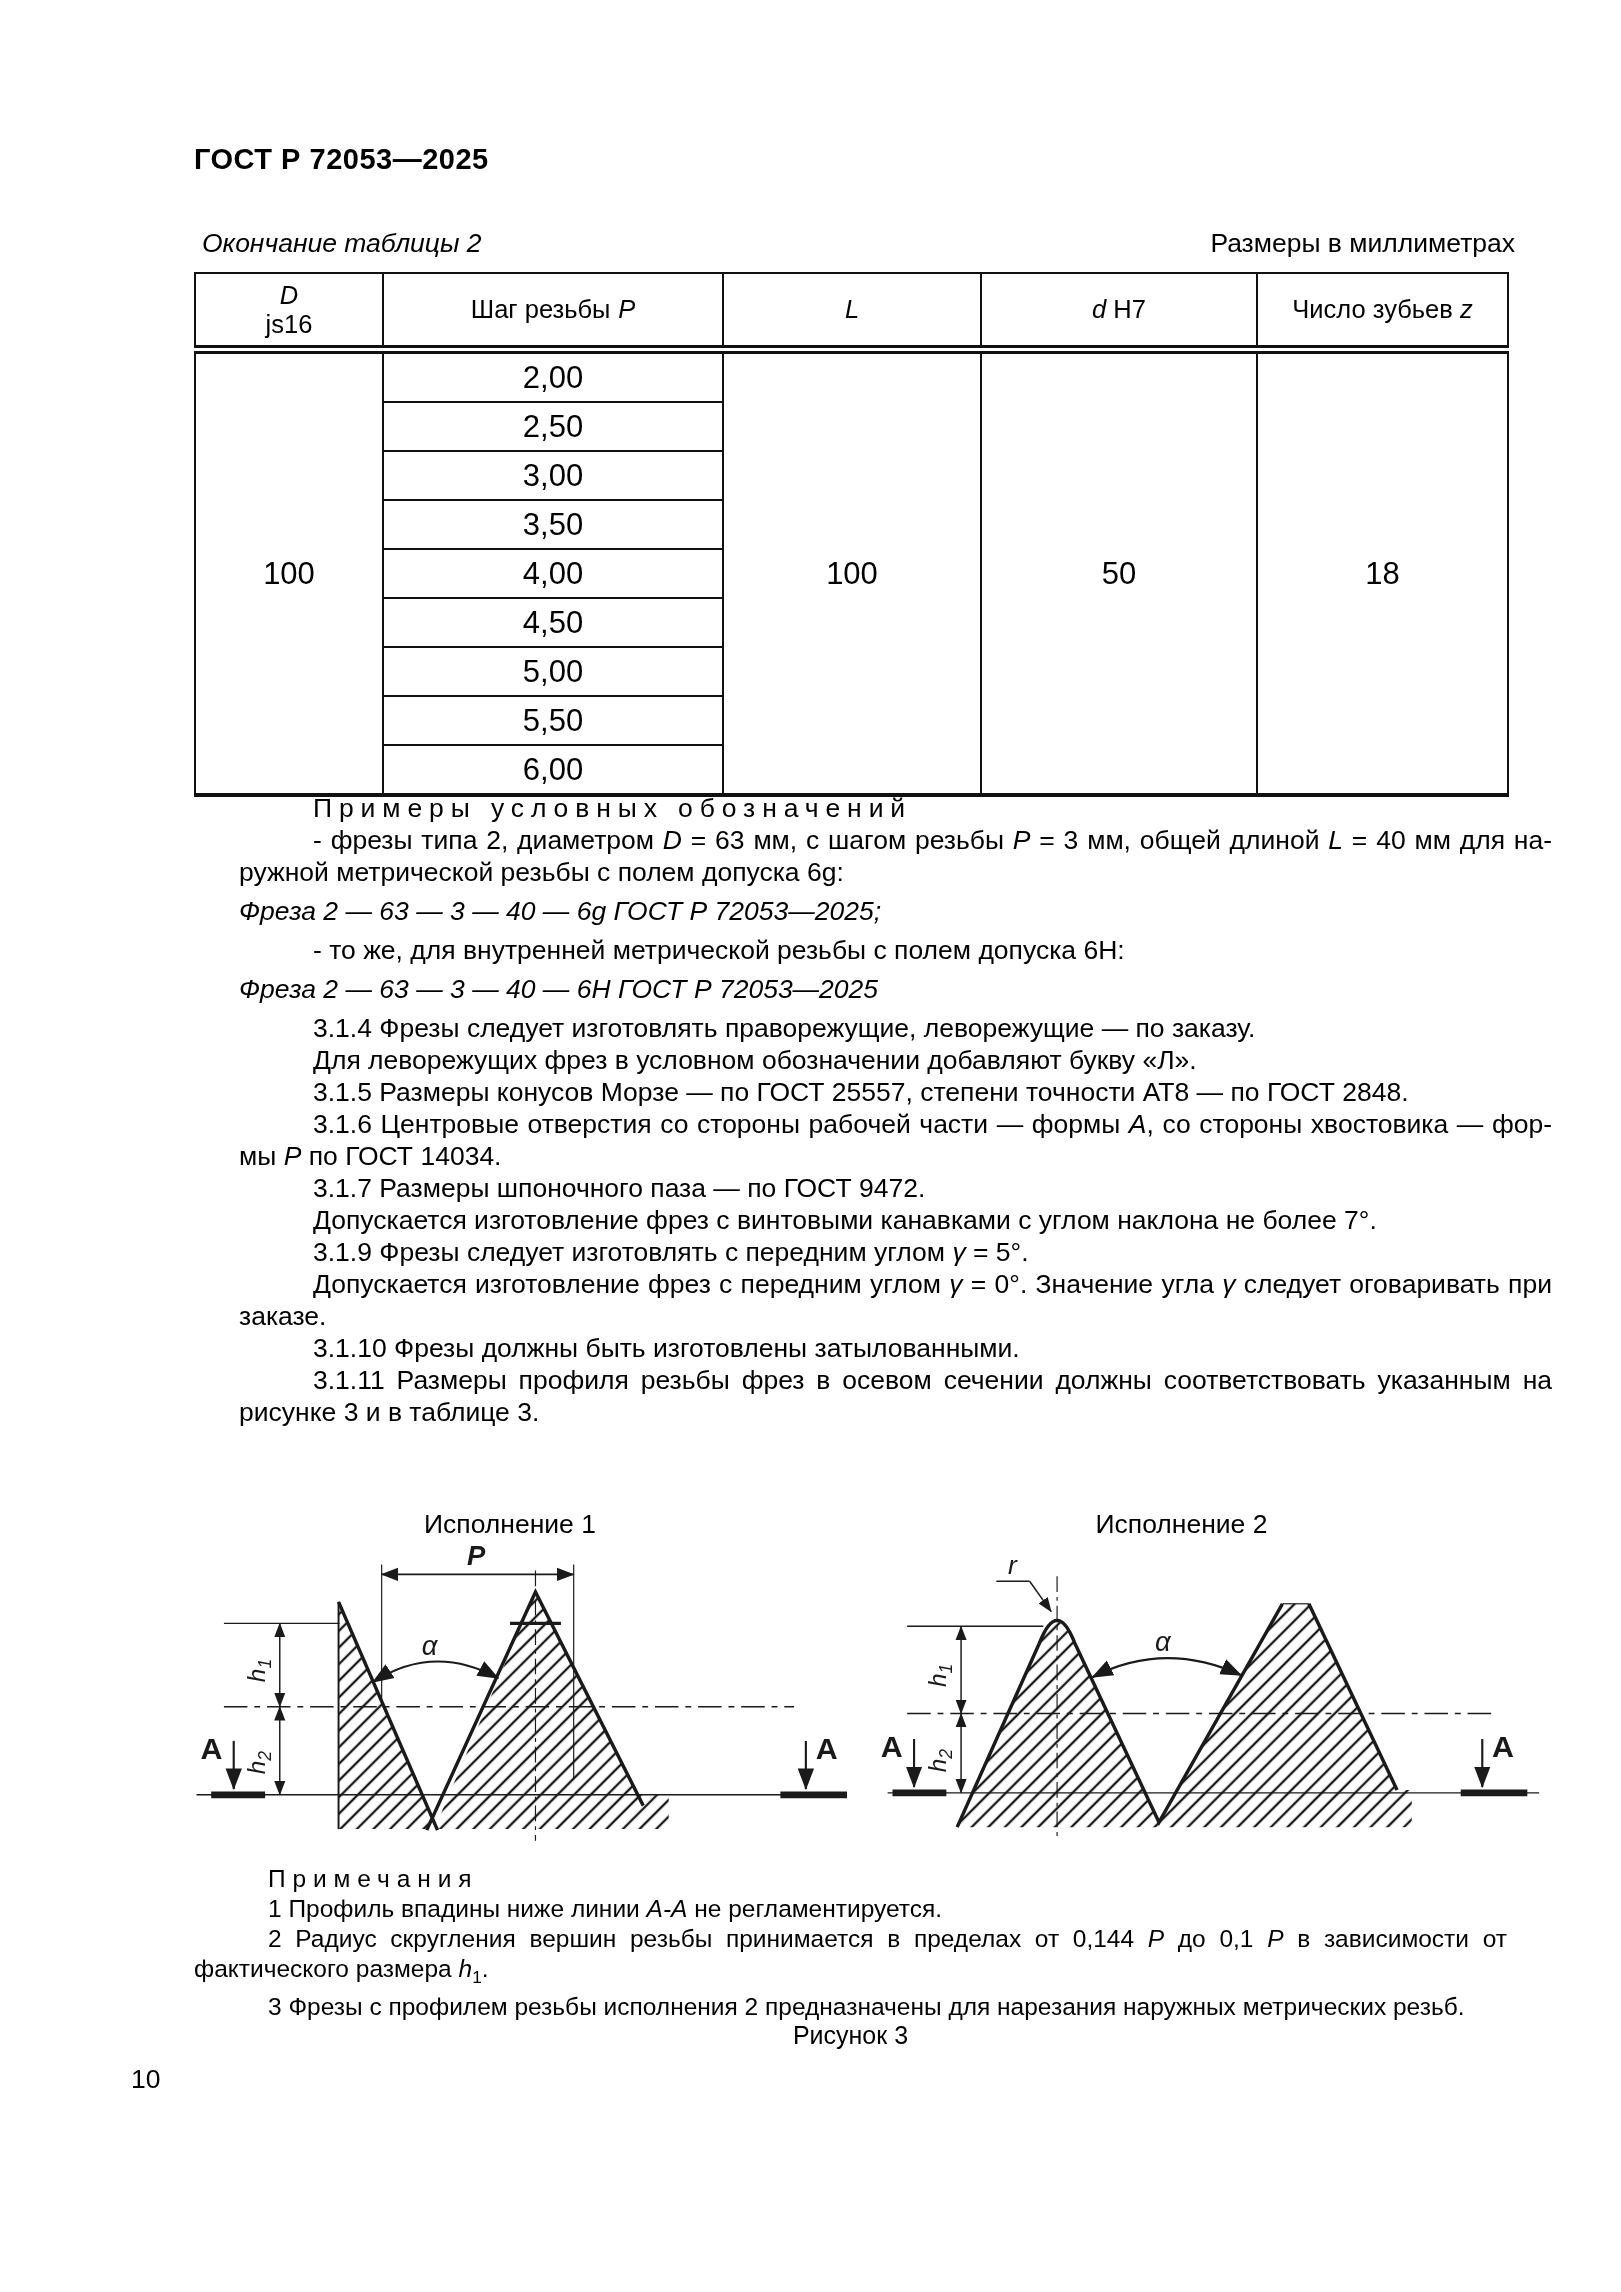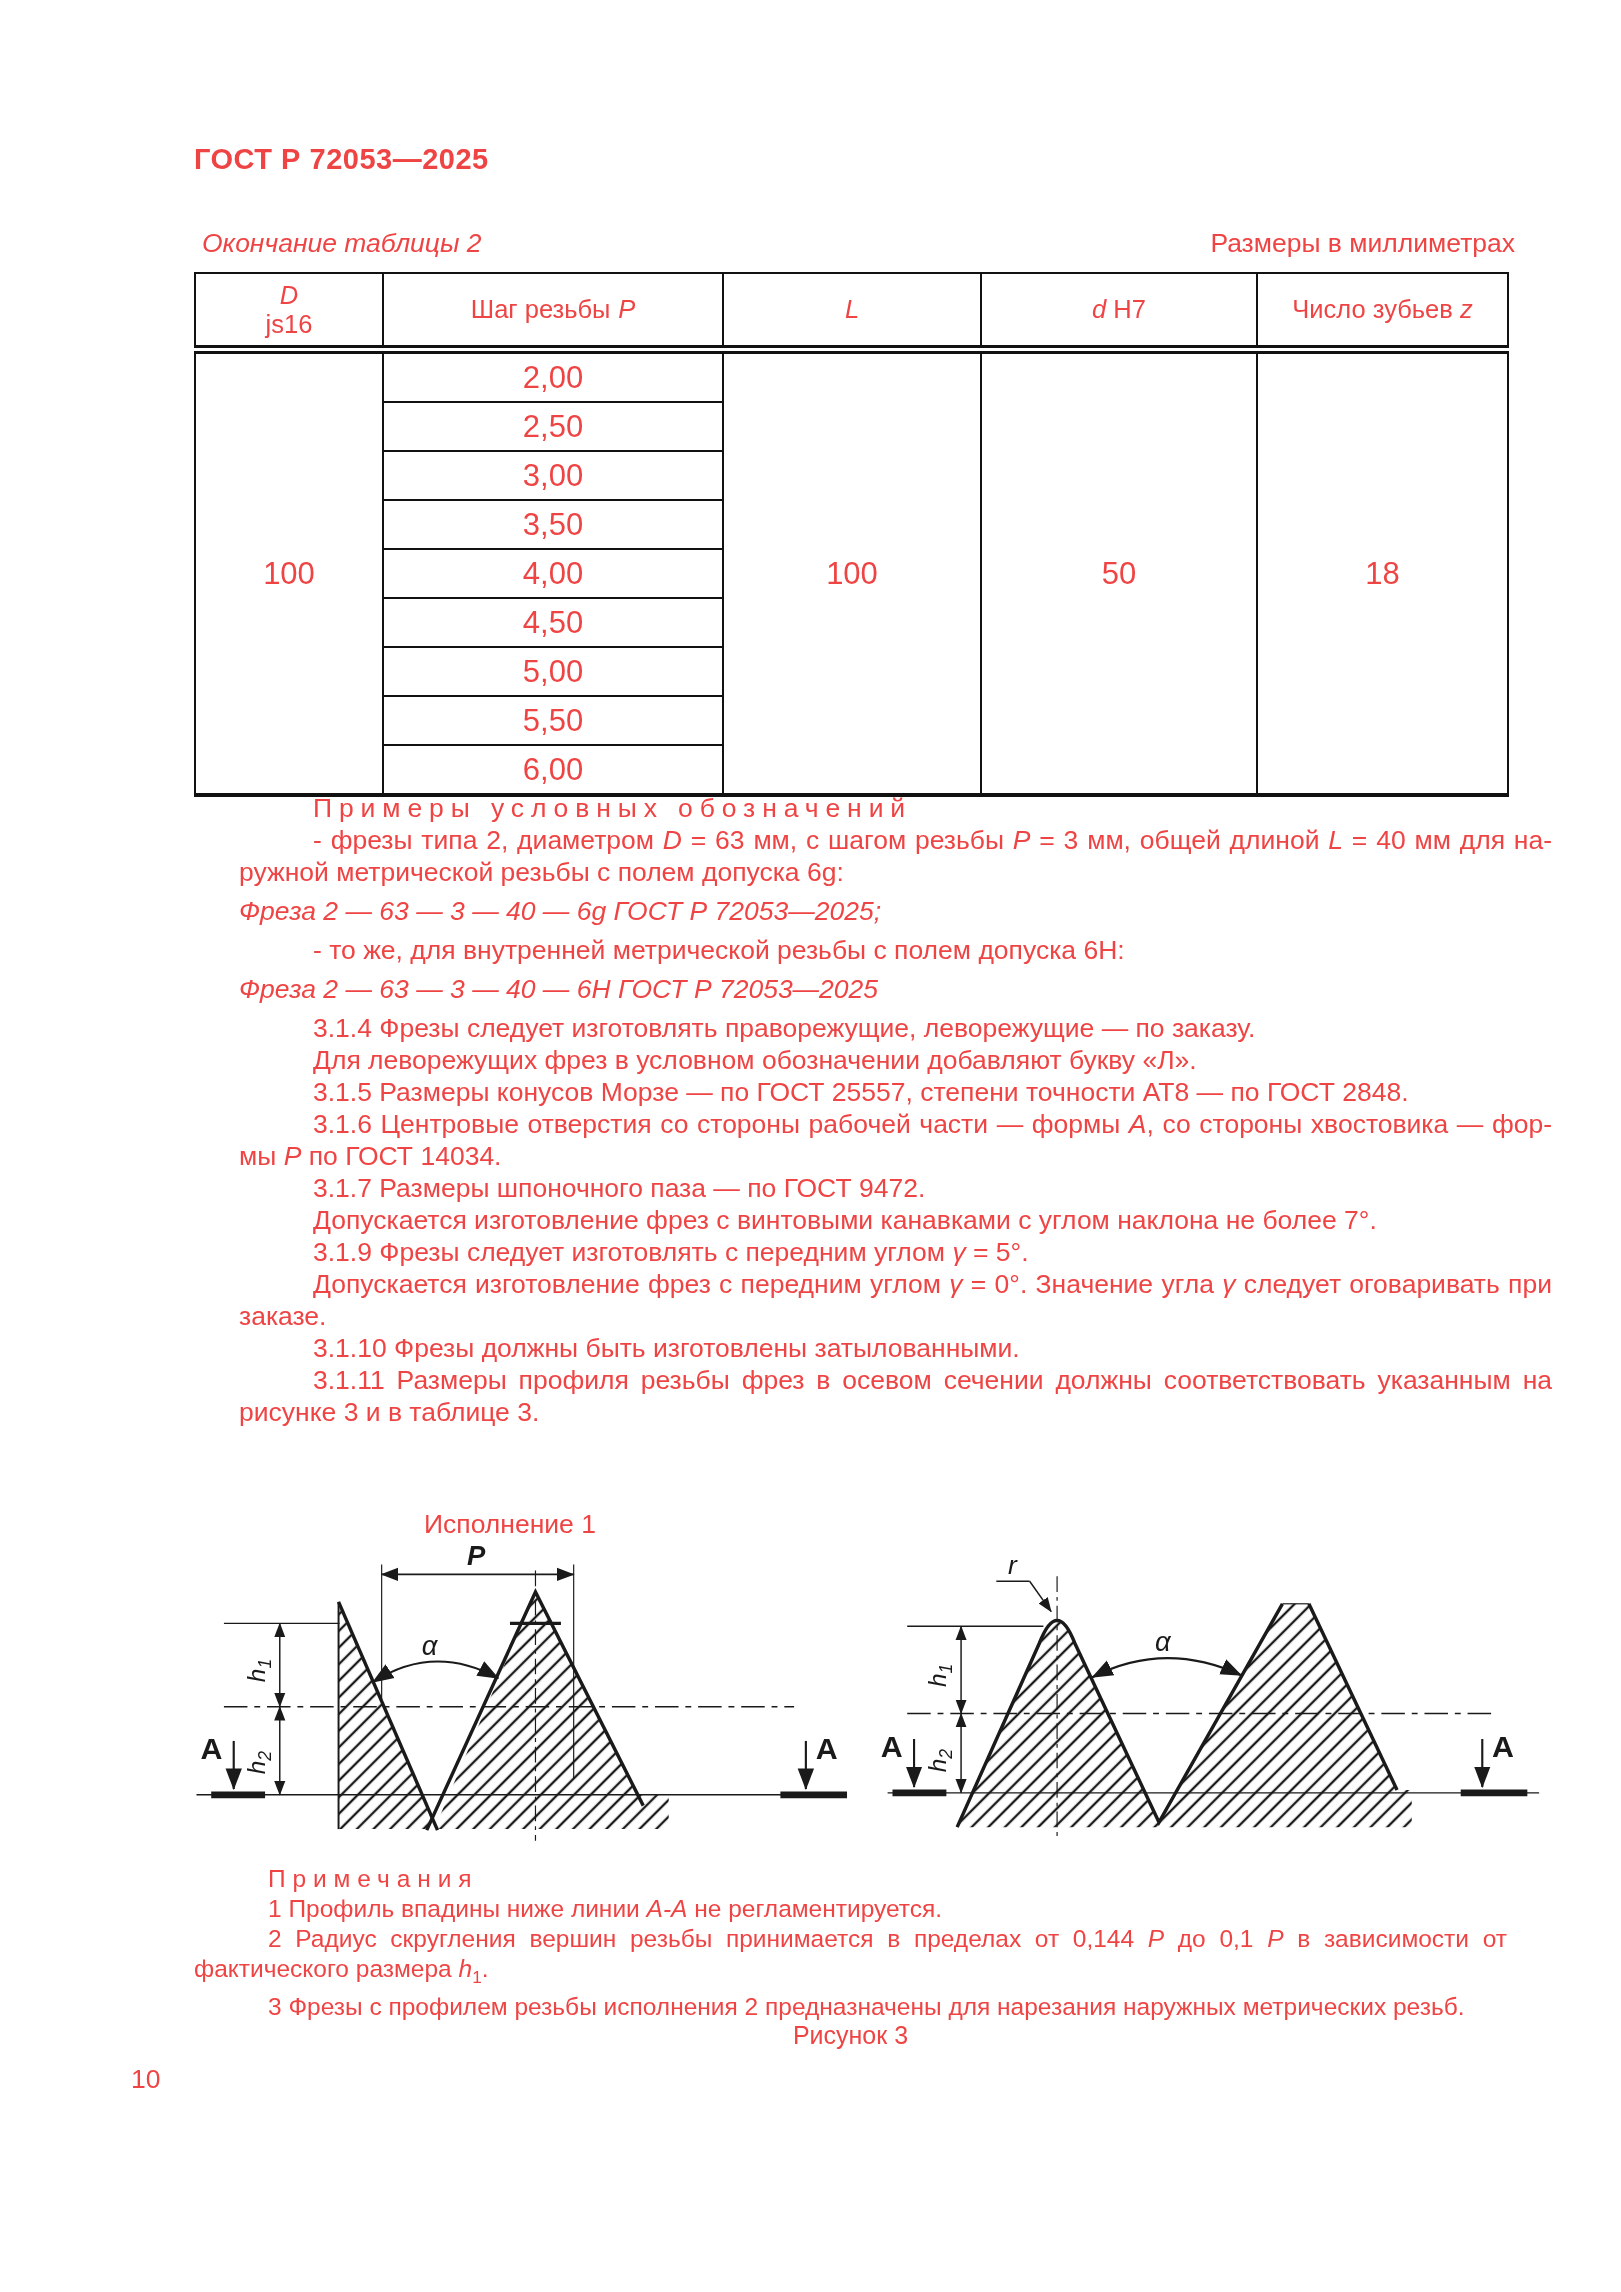--- a/index.html
+++ b/index.html
@@ -1,20 +1,20 @@
 <!DOCTYPE html>
 <html><head>
 <meta charset="utf-8">
 <style>
   html,body{margin:0;padding:0;background:#e8e8e8;}
   .page{
     position:relative;
     width:1621px;height:2293px;
     background:#ffffff;
-    color:#ef4444;
+    color:#000000;
     font-family:"Liberation Sans",sans-serif;
     overflow:hidden;
   }
   .abs{position:absolute;}
   .doc-number{left:194px;top:143px;font-size:29px;font-weight:bold;letter-spacing:0.5px;}
   .meta-row{left:202px;top:228px;width:1313px;display:flex;justify-content:space-between;font-size:26.5px;}
   .meta-left{font-style:italic;}
   
   .t2{left:194px;top:272px;width:1313px;border-collapse:collapse;table-layout:fixed;}
   .t2,
@@ -127,20 +127,21 @@
       <div class="para p"><span>3.1.6  Центровые отверстия со стороны рабочей части — формы </span><span class="it">А</span><span>, со стороны хвостовика — фор­мы </span><span class="it">Р</span><span> по ГОСТ 14034.</span></div>
       <div class="para p"><span>3.1.7  Размеры шпоночного паза — по ГОСТ 9472.</span></div>
       <div class="para p"><span>Допускается изготовление фрез с винтовыми канавками с углом наклона не более 7°.</span></div>
       <div class="para p"><span>3.1.9  Фрезы следует изготовлять с передним углом </span><span class="it">γ</span><span> = 5°.</span></div>
       <div class="para p"><span>Допускается изготовление фрез с передним углом </span><span class="it">γ</span><span> = 0°. Значение угла </span><span class="it">γ</span><span> следует оговаривать при заказе.</span></div>
       <div class="para p"><span>3.1.10  Фрезы должны быть изготовлены затылованными.</span></div>
       <div class="para p"><span>3.1.11  Размеры профиля резьбы фрез в осевом сечении должны соответствовать указанным на рисунке 3 и в таблице 3.</span></div>
     </div>
 
   <div class="abs caption cap1">Исполнение 1</div>
+  <div class="abs caption cap2">Исполнение 2</div>
 
   <svg class="fig fig1" width="686" height="338" viewBox="0 0 700 345">
     <defs>
       <pattern id="hatchL" patternUnits="userSpaceOnUse" width="12" height="12" patternTransform="rotate(-45)">
         <line x1="0" y1="6" x2="12" y2="6" stroke="#1a1a1a" stroke-width="2.4"></line>
       </pattern>
       <marker id="arrL" viewBox="0 0 10 10" refX="9.5" refY="5" markerWidth="10" markerHeight="10" orient="auto-start-reverse">
         <path d="M0,1.2 L10,5 L0,8.8 Z" fill="#1a1a1a"></path>
       </marker>
     </defs>

